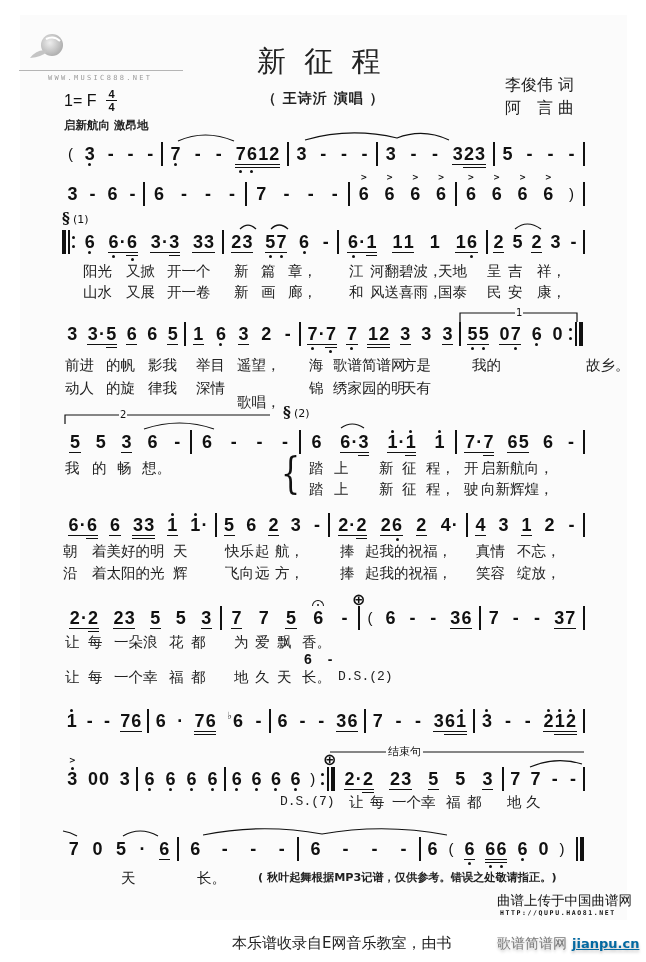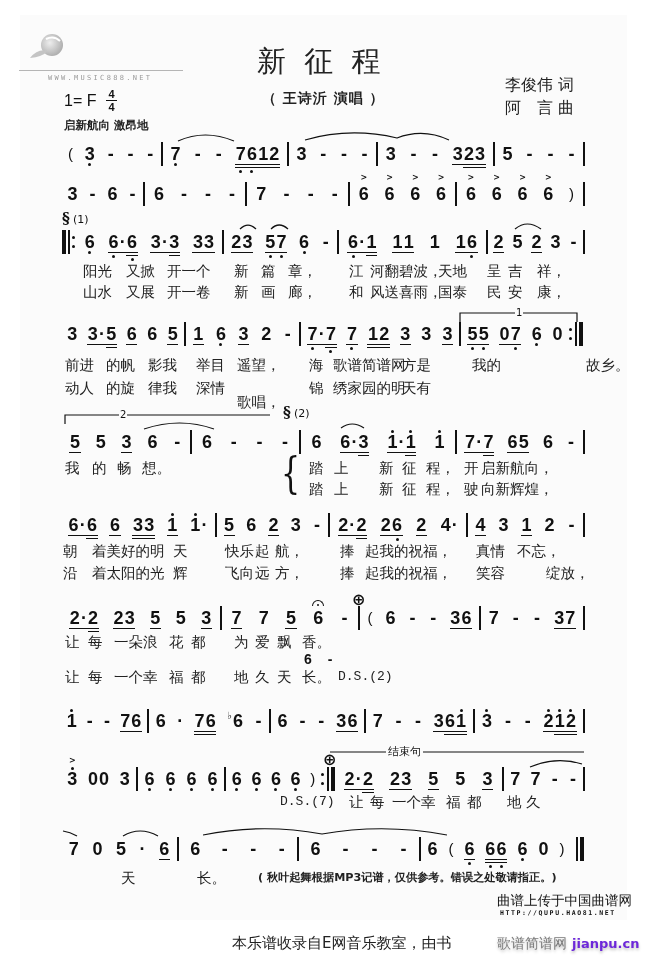--- a/index.html
+++ b/index.html
@@ -48,21 +48,21 @@
 .segno{position:absolute;font:bold 15px/15px "DejaVu Serif",serif;color:#111;}
 .coda{position:absolute;font:bold 16px/16px "DejaVu Sans",sans-serif;color:#111;}
 .volta-label{position:absolute;font:10px/10px "DejaVu Sans",sans-serif;background:#fbfbfb;padding:0 1px;}
 .brace{position:absolute;left:281px;top:452px;font:30px/30px "DejaVu Serif",serif;transform:scaleY(1.45);transform-origin:top;color:#111;}
 .alt-notes{left:304px;top:652px;font:bold 14px/15px "Liberation Sans",sans-serif;letter-spacing:6px;}
 .note-text{left:258px;top:871px;font:bold 11.2px/14px "DejaVu Sans",sans-serif;color:#222;}
 .footer-upload{left:497px;top:892px;font:13.5px/16px "DejaVu Sans",sans-serif;color:#111;}
 .footer-url{left:500px;top:909px;font:bold 6.5px/8px "DejaVu Sans Mono",monospace;letter-spacing:1.6px;color:#111;}
 .footer-source{left:232px;top:934px;font:15px/18px "DejaVu Sans",sans-serif;color:#222;}
 .footer-wm{left:497px;top:934px;font:14px/18px "DejaVu Serif",serif;color:#7a7a7a;text-shadow:0 2px 3px rgba(0,0,0,0.25);}
-.footer-wm .wm-domain{font:bold 13px/18px "DejaVu Sans",sans-serif;color:#6d28d9;margin-left:5px;}
+.footer-wm .wm-domain{font:bold 13px/18px "DejaVu Sans",sans-serif;color:#0369a1;margin-left:5px;text-decoration:underline;}
 svg.overlay{position:absolute;left:0;top:0;}
 </style>
 </head>
 <body>
 
 <div id="page">
   <div class="sheet"></div>
 
   <svg class="logo-icon" viewBox="0 0 38 30">
     <defs>
@@ -1000,21 +1000,21 @@
       <span class="lyric" style="left: 517px; top: 542px;">不忘，</span>
       <span class="lyric" style="left: 63px; top: 564px;">沿</span>
       <span class="lyric" style="left: 92px; top: 564px;">着太阳的光</span>
       <span class="lyric" style="left: 173px; top: 564px;">辉</span>
       <span class="lyric" style="left: 225px; top: 564px;">飞向</span>
       <span class="lyric" style="left: 255px; top: 564px;">远</span>
       <span class="lyric" style="left: 275px; top: 564px;">方，</span>
       <span class="lyric" style="left: 340px; top: 564px;">捧</span>
       <span class="lyric" style="left: 365px; top: 564px;">起我的祝福，</span>
       <span class="lyric" style="left: 476px; top: 564px;">笑容</span>
-      <span class="lyric" style="left: 517px; top: 564px; margin-left: 29px;">绽放，</span>
+      <span class="lyric" style="left: 517px; top: 564px;">绽放，</span>
       <span class="lyric" style="left: 65px; top: 633px;">让</span>
       <span class="lyric" style="left: 88px; top: 633px;">每</span>
       <span class="lyric" style="left: 114px; top: 633px;">一朵浪</span>
       <span class="lyric" style="left: 169px; top: 633px;">花</span>
       <span class="lyric" style="left: 191px; top: 633px;">都</span>
       <span class="lyric" style="left: 234px; top: 633px;">为</span>
       <span class="lyric" style="left: 255px; top: 633px;">爱</span>
       <span class="lyric" style="left: 277px; top: 633px;">飘</span>
       <span class="lyric" style="left: 302px; top: 633px;">香。</span>
       <span class="lyric" style="left: 65px; top: 668px;">让</span>

